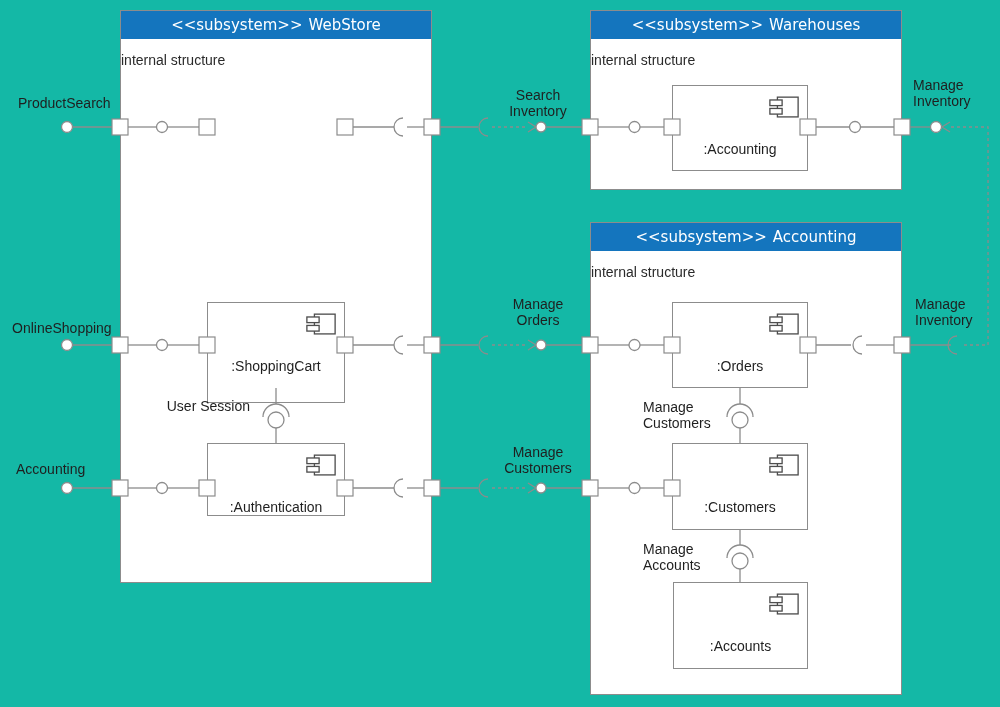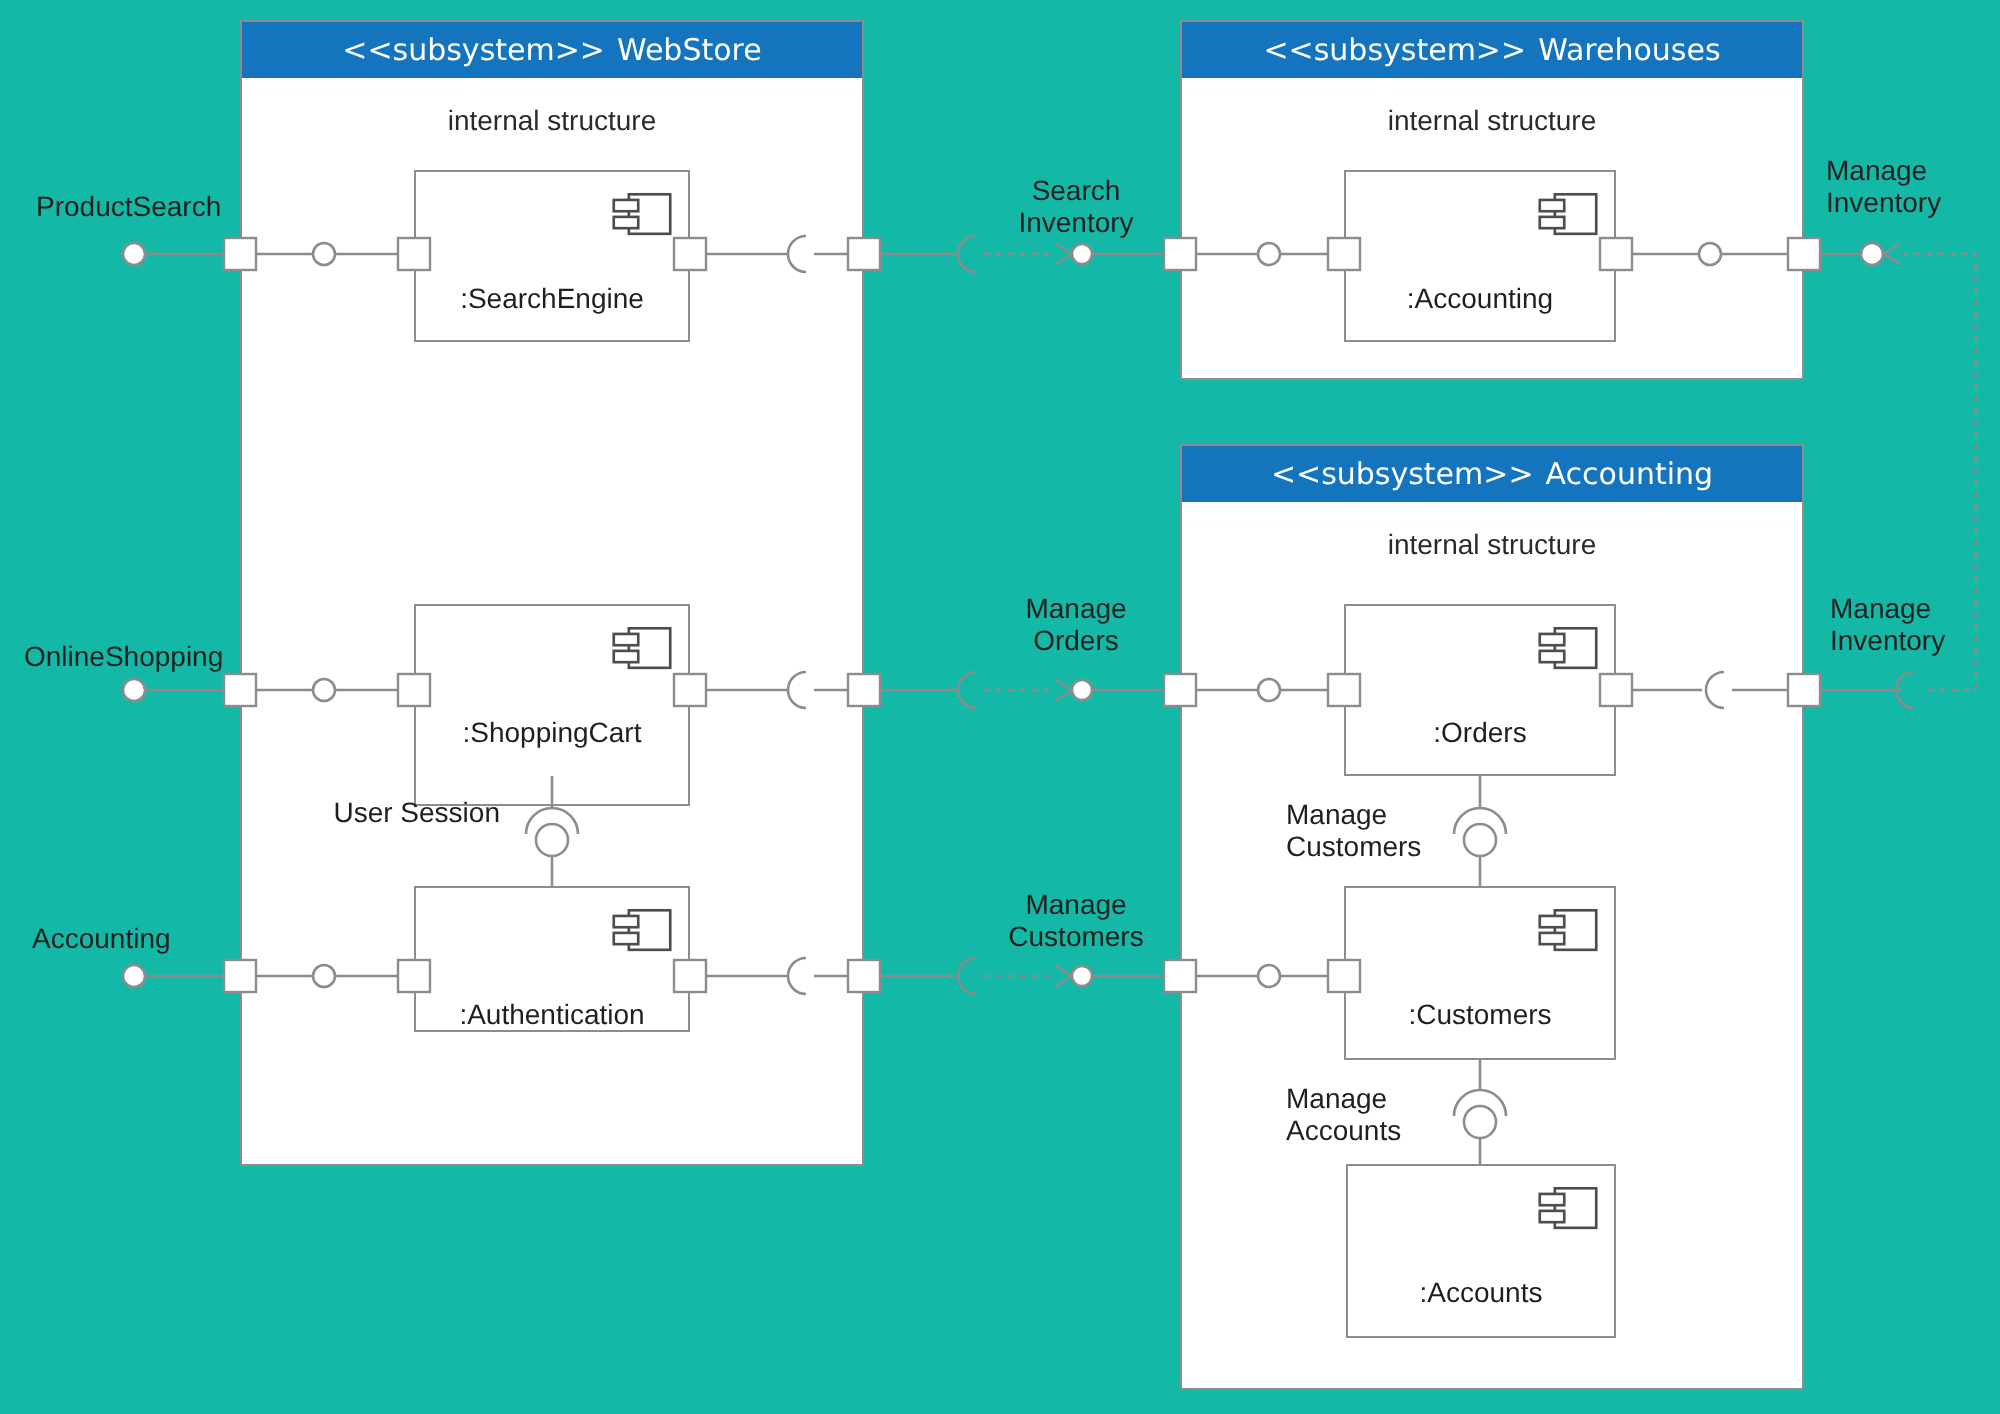--- a/index.html
+++ b/index.html
@@ -4,21 +4,21 @@
 <style>
   html,body{margin:0;padding:0;background:#ffffff;}
   .stage{position:relative;width:1000px;height:707px;background:#14b8a6;
          font-family:"Liberation Sans",sans-serif;color:#1f1f1f;overflow:hidden;}
   .subsystem{position:absolute;background:#ffffff;border:1px solid #8c8c8c;box-sizing:border-box;}
   .ss-header{position:absolute;left:0;top:0;right:0;height:28px;background:#1475be;
              display:flex;justify-content:center;align-items:center;gap:6px;
              font-family:"DejaVu Sans",sans-serif;font-size:15px;color:#ffffff;}
   .ss-header .stereo{font-weight:400;}
   .ss-header .ss-name{font-weight:400;}
-  .internal-label{position:absolute;left:0;top:41px;right:0;text-align:center;
+  .internal-label{position:absolute;left:0;top:41px;right:0;
                   font-size:14px;color:#2a2a2a;}
   .component{position:absolute;background:#ffffff;border:1px solid #8c8c8c;box-sizing:border-box;}
   .comp-name{position:absolute;left:0;top:55px;right:0;text-align:center;font-size:14px;color:#1f1f1f;}
   .comp-icon{position:absolute;right:7px;top:9px;}
   .lbl{position:absolute;font-size:14px;line-height:1.12;color:#1f1f1f;white-space:pre-line;}
   .lbl.center{text-align:center;}
   .lbl.right{text-align:right;}
   svg.overlay{position:absolute;left:0;top:0;pointer-events:none;}
   svg.overlay line,svg.overlay path,svg.overlay polyline{stroke:#8c8c8c;stroke-width:1.3;fill:none;}
   svg.overlay .dash{stroke-dasharray:3 3;}
@@ -47,28 +47,20 @@
   </div>
 
   <div class="subsystem" style="left:590px;top:222px;width:312px;height:473px">
     <div class="ss-header">
       <span class="stereo">&lt;&lt;subsystem&gt;&gt;</span>
       <span class="ss-name">Accounting</span>
     </div>
     <div class="internal-label">internal structure</div>
   </div>
 
-  <div class="component" style="left:207px;top:85px;width:138px;height:86px">
-    <svg class="comp-icon" width="32" height="25" viewBox="0 0 34 26">
-      <rect x="10" y="2" width="22" height="21" fill="#fff" stroke="#4d4d4d" stroke-width="1.4"></rect>
-      <rect x="2" y="5" width="13" height="6" fill="#fff" stroke="#4d4d4d" stroke-width="1.4"></rect>
-      <rect x="2" y="14" width="13" height="6" fill="#fff" stroke="#4d4d4d" stroke-width="1.4"></rect>
-    </svg>
-    <div class="comp-name">:SearchEngine</div>
-  </div>
 
   <div class="component" style="left:207px;top:302px;width:138px;height:101px">
     <svg class="comp-icon" width="32" height="25" viewBox="0 0 34 26">
       <rect x="10" y="2" width="22" height="21" fill="#fff" stroke="#4d4d4d" stroke-width="1.4"></rect>
       <rect x="2" y="5" width="13" height="6" fill="#fff" stroke="#4d4d4d" stroke-width="1.4"></rect>
       <rect x="2" y="14" width="13" height="6" fill="#fff" stroke="#4d4d4d" stroke-width="1.4"></rect>
     </svg>
     <div class="comp-name">:ShoppingCart</div>
   </div>
 

